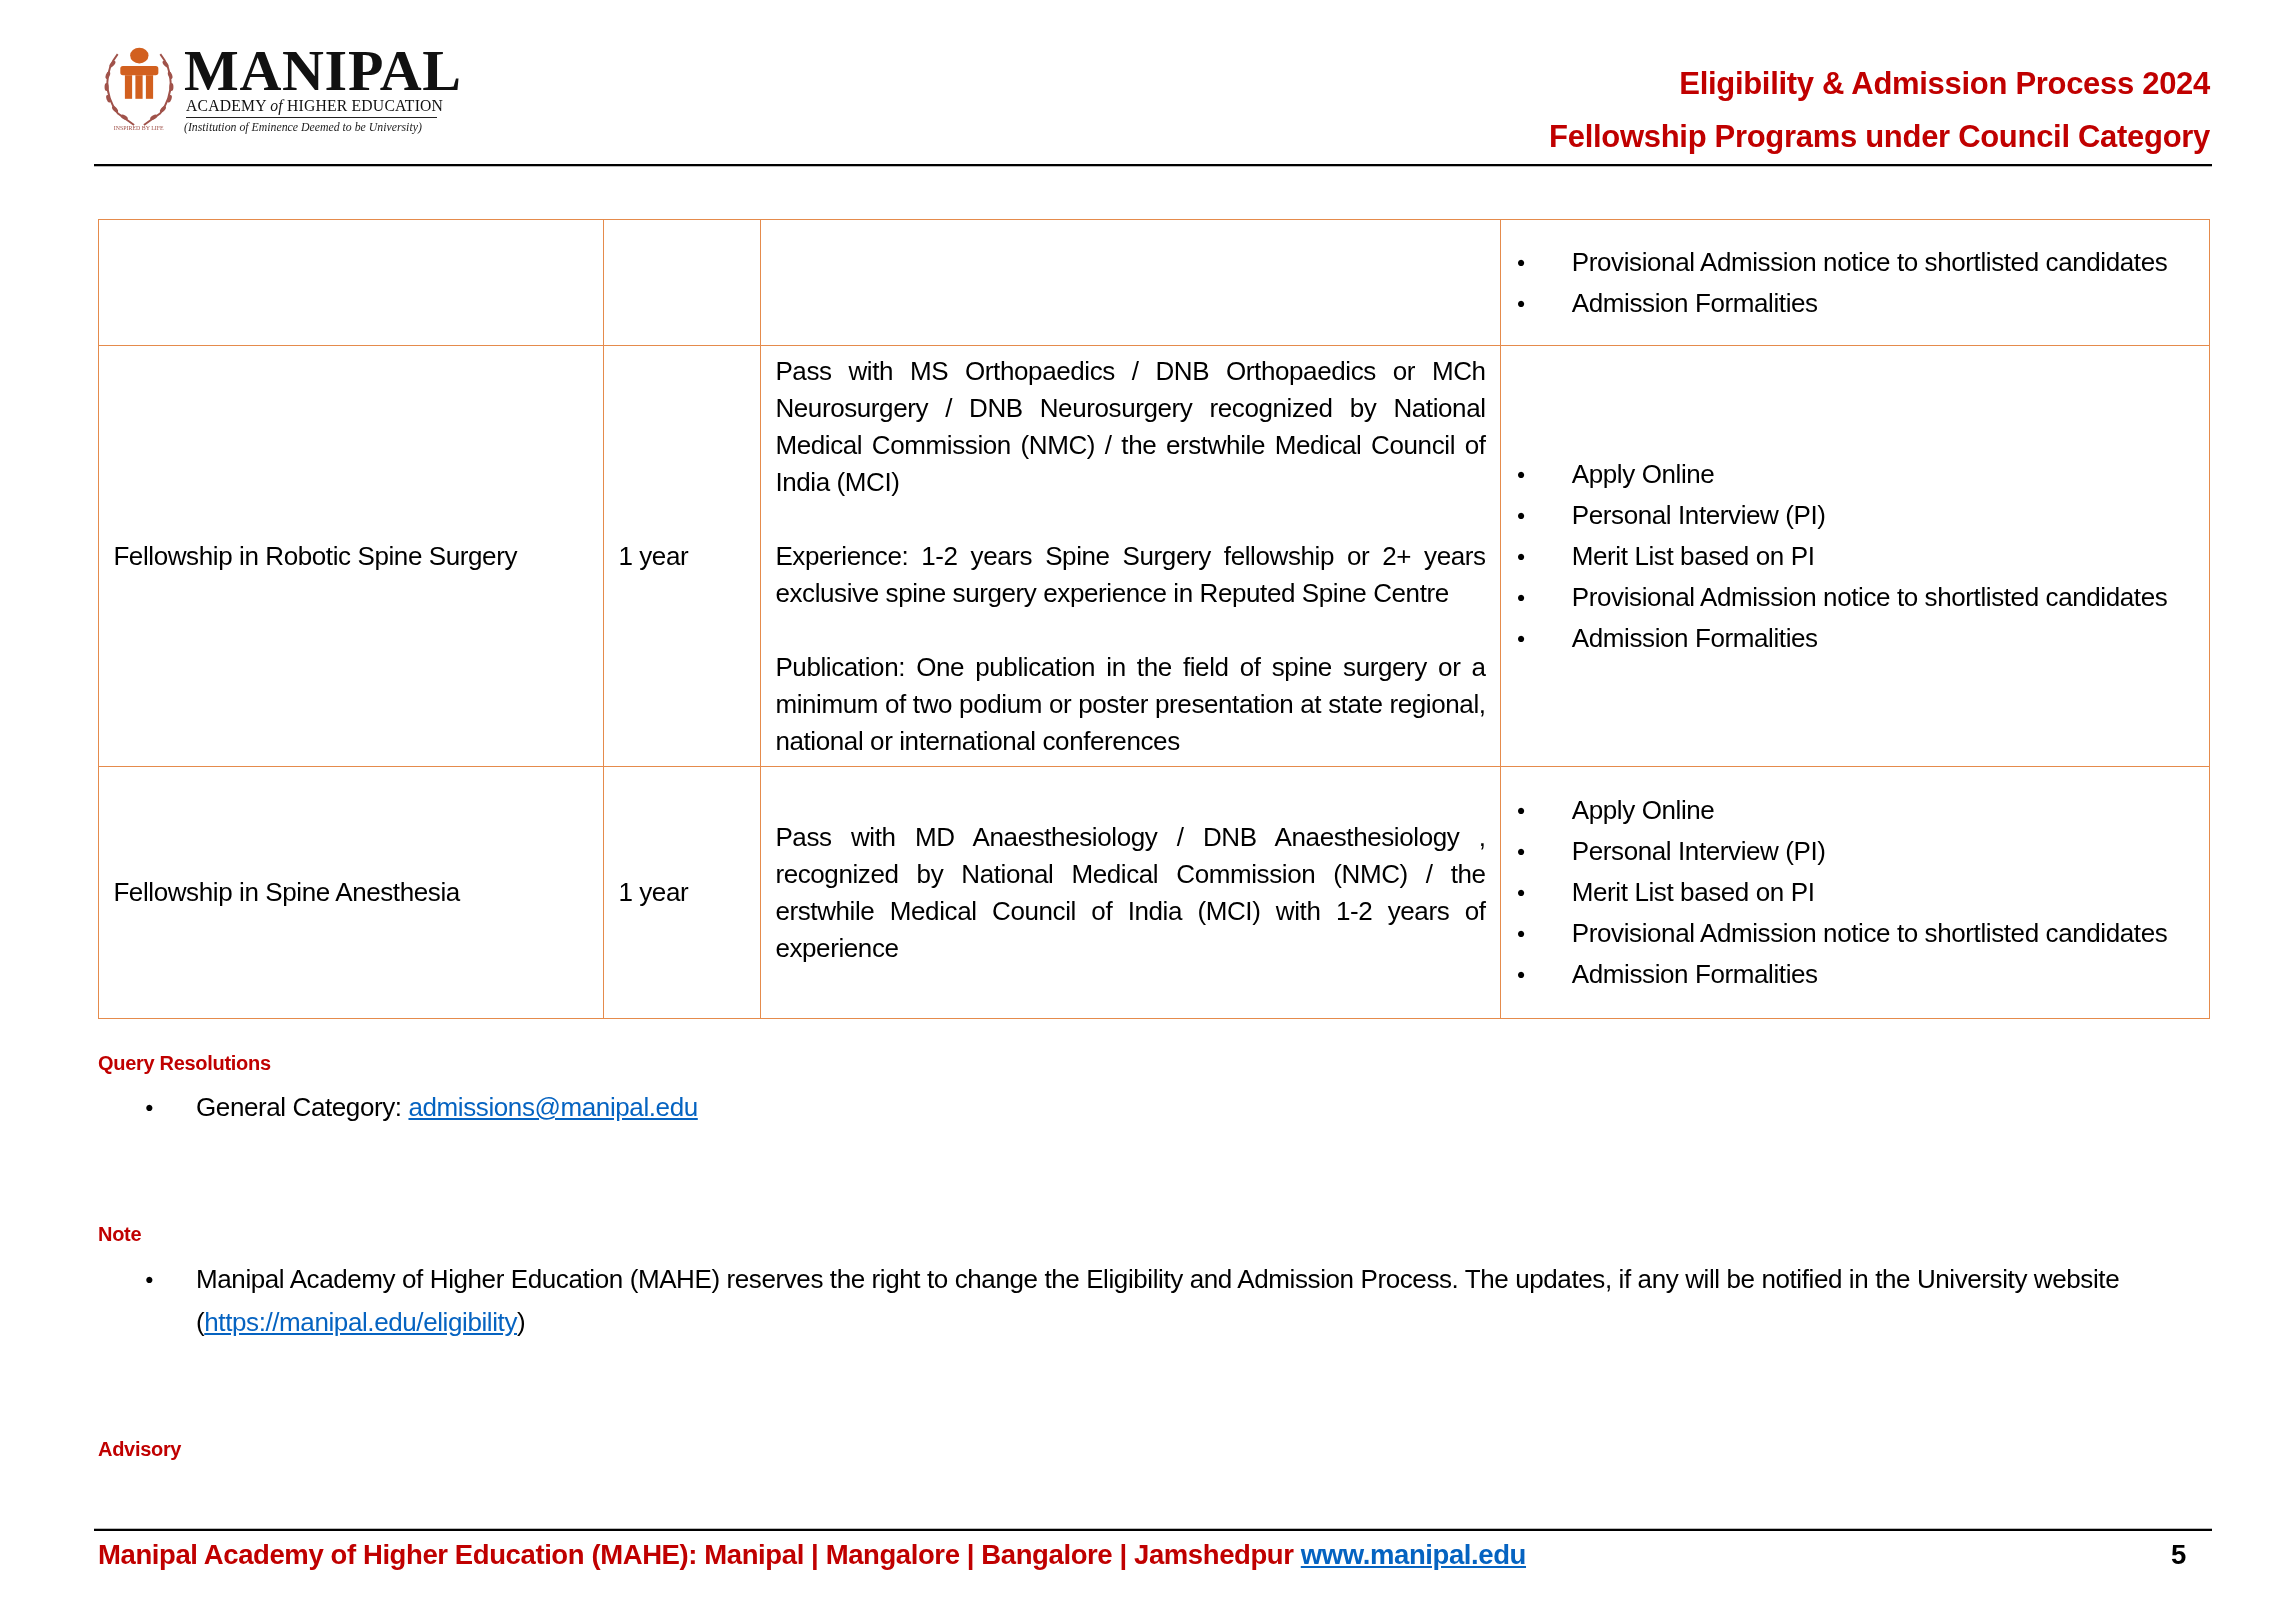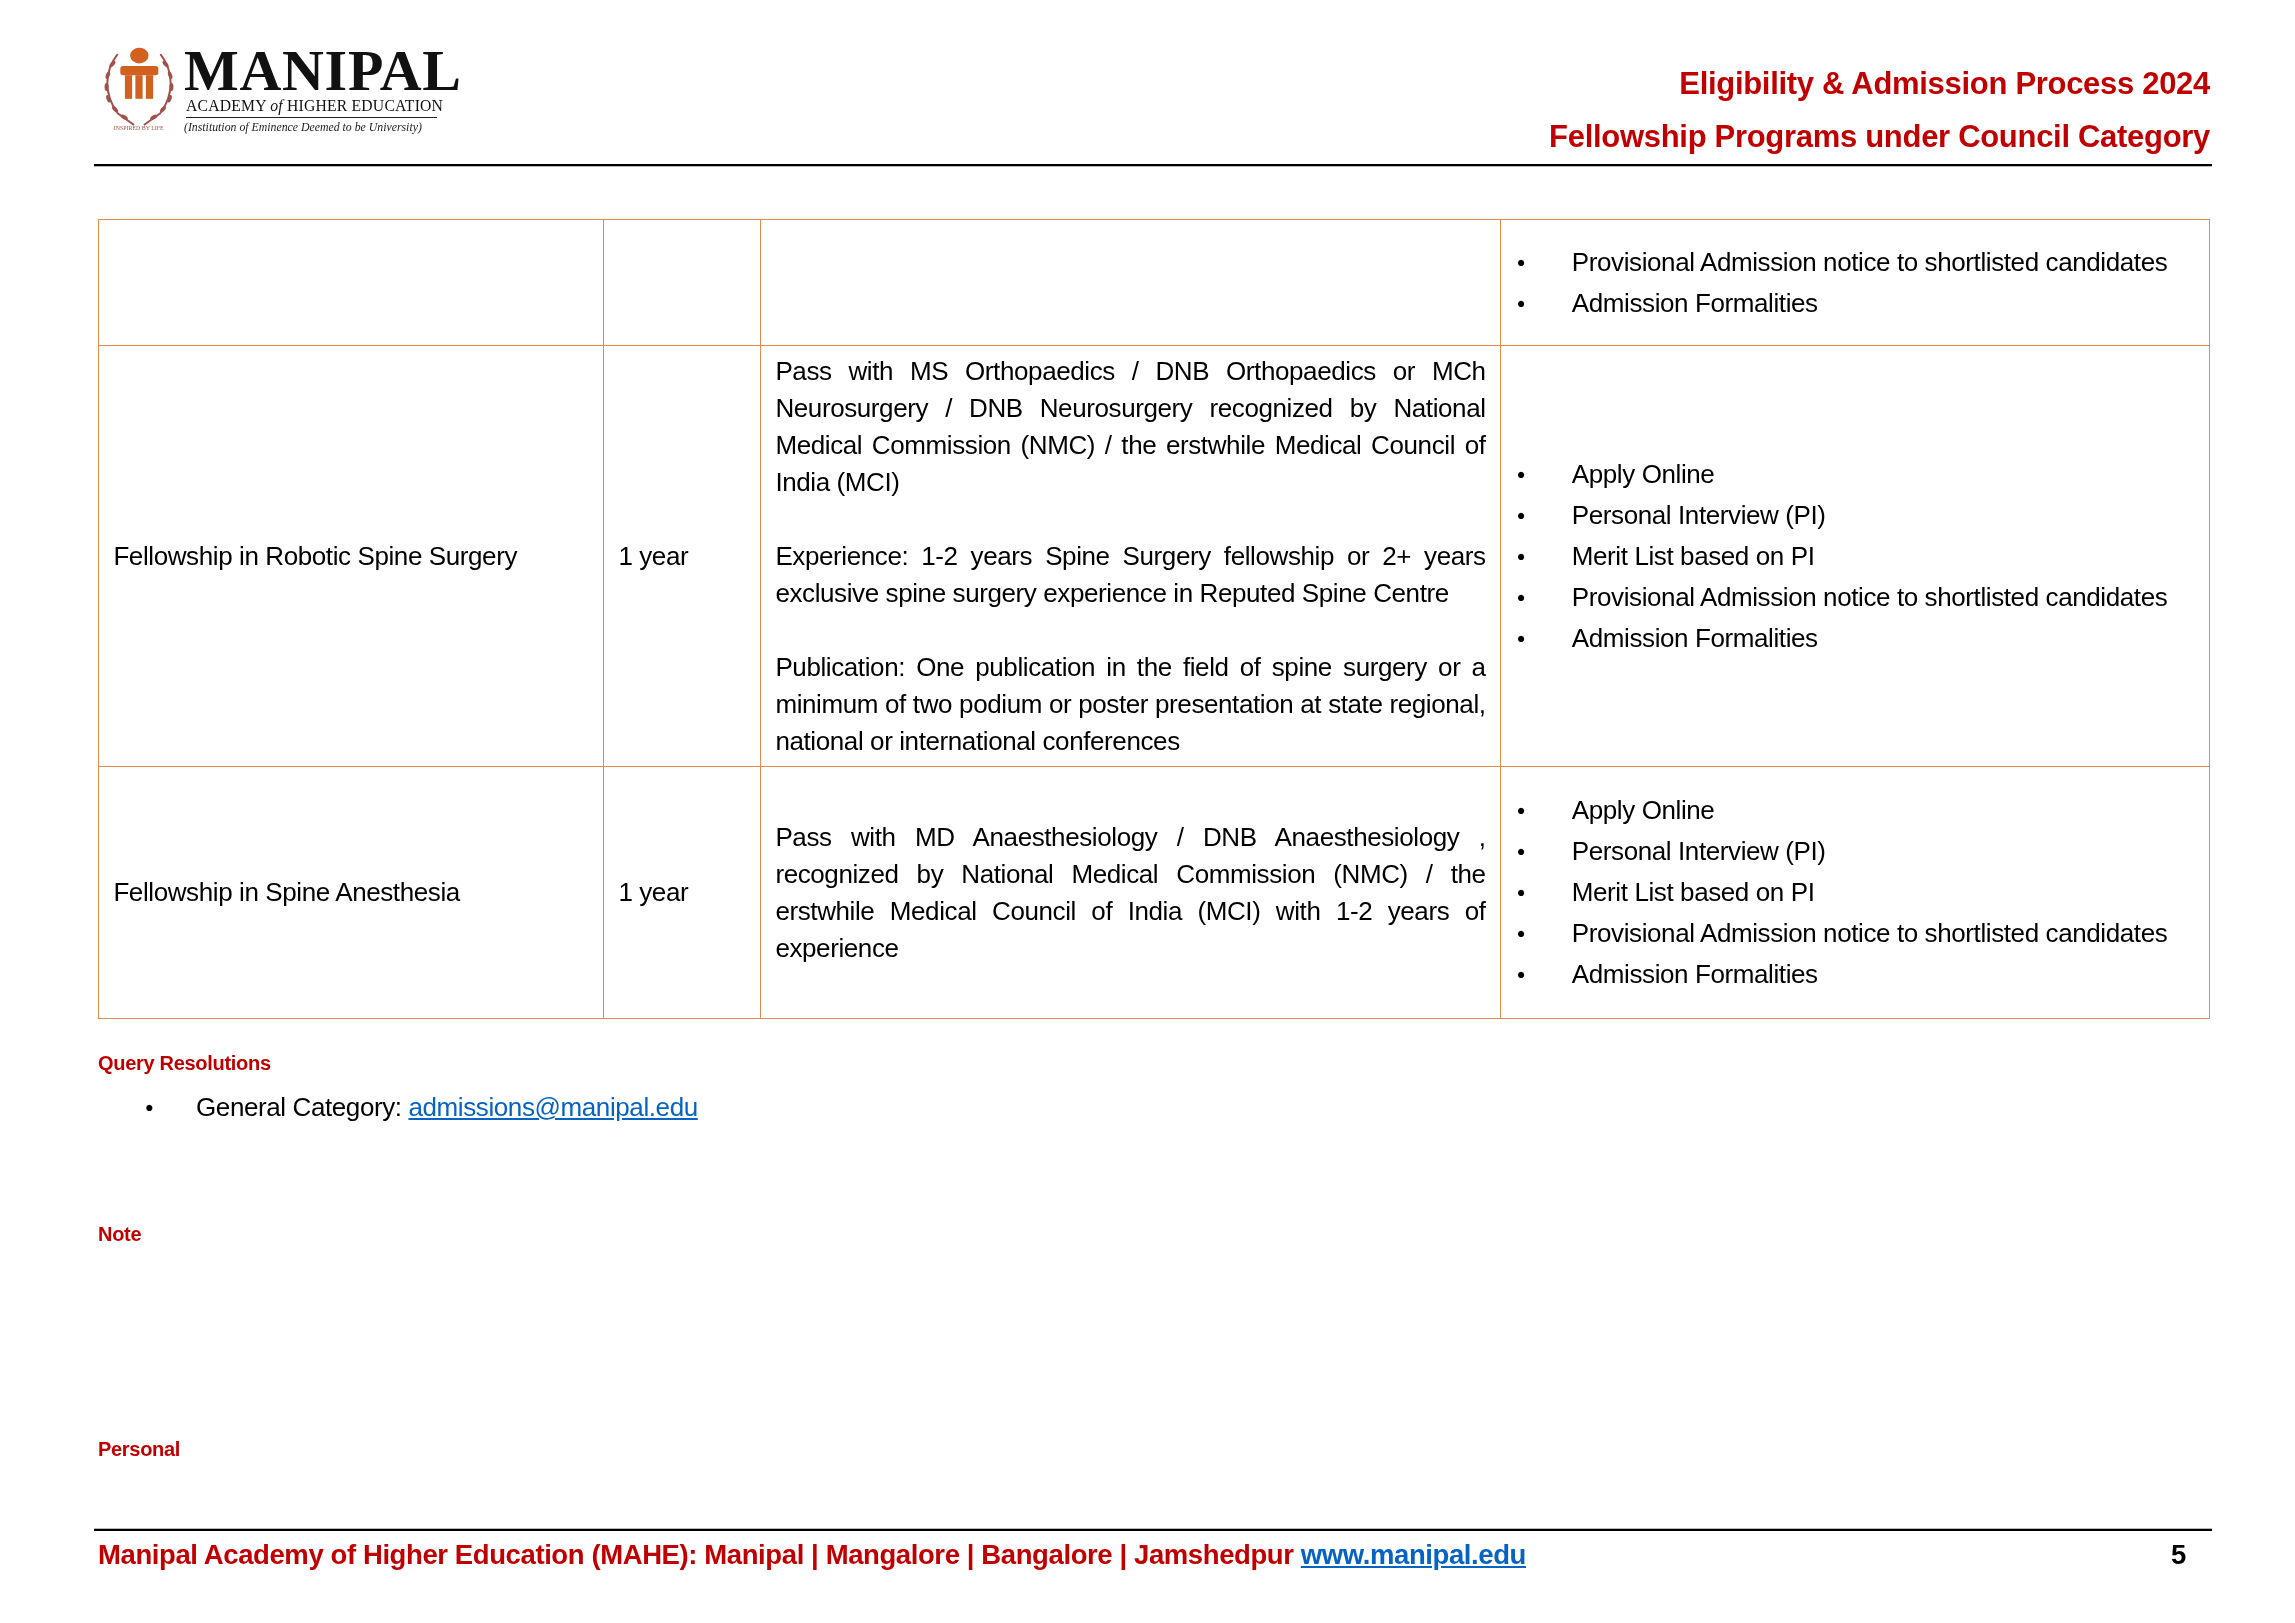--- a/index.html
+++ b/index.html
@@ -165,21 +165,22 @@
 <div id="query-head" class="abs sec-head">Query Resolutions</div>
 <div id="query-list" class="abs sec-list">
   <ul>
     <li><span>General Category: </span><a class="link">admissions@manipal.edu</a></li>
   </ul>
 </div>
 
 <div id="note-head" class="abs sec-head">Note</div>
 <div id="note-list" class="abs sec-list">
   <ul>
+    <li><span>Manipal Academy of Higher Education (MAHE) reserves the right to change the Eligibility and Admission Process. The updates, if any will be notified in the University website (</span><a class="link">https://manipal.edu/eligibility</a><span>)</span></li>
   </ul>
 </div>
 
-<div id="advisory-head" class="abs sec-head">Personal</div>
+<div id="advisory-head" class="abs sec-head">Advisory</div>
 
 <div id="footer-rule" class="abs"></div>
 <div id="footer-text" class="abs"><span>Manipal Academy of Higher Education (MAHE): Manipal | Mangalore | Bangalore | Jamshedpur </span><a>www.manipal.edu</a></div>
 <div id="page-number" class="abs">5</div>
 
 
 </body></html>

